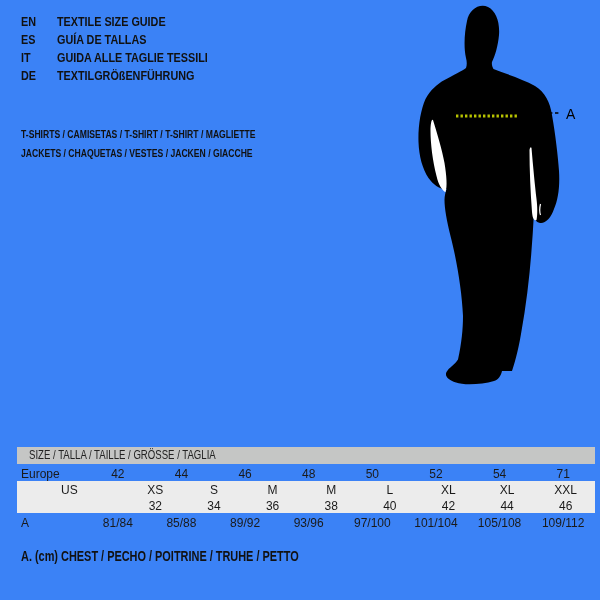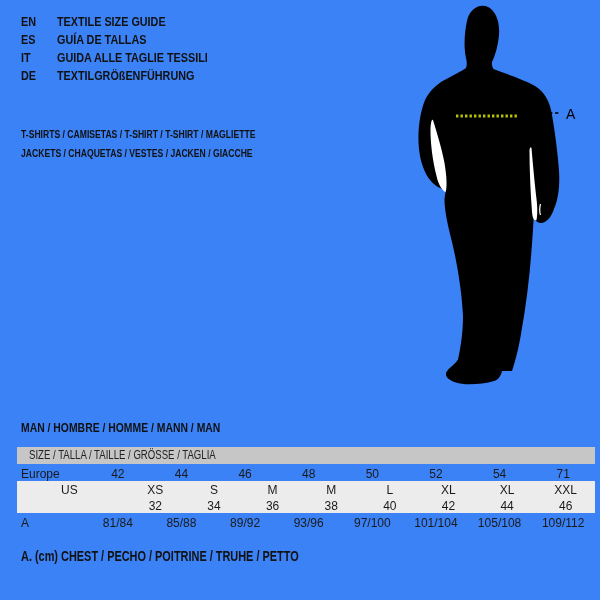--- a/index.html
+++ b/index.html
@@ -108,23 +108,20 @@
       C537.5,207 537.5,215 536.5,220
       C534,221 532.5,218 532,212
       C530.5,192 529.5,170 529.5,150
       C530,147 531,146.5 531.5,148 Z"></path>
     <path fill="none" stroke="#ffffff" stroke-width="1.2" d="M540.5,204 C539.5,208 539.5,212 540.5,215"></path>
     <line x1="456" y1="116" x2="518" y2="116" stroke="#b8c400" stroke-width="3" stroke-dasharray="2.4,2.1"></line>
     <line x1="543" y1="113" x2="561" y2="113" stroke="#000000" stroke-width="1.6" stroke-dasharray="3.4,2.6"></line>
     <text x="566" y="119" font-size="14" fill="#000000" font-family="Liberation Sans, sans-serif">A</text>
   </svg>
 
-  <div class="section-title">
-    <span class="cond80">MAN / HOMBRE / HOMME / MANN / MAN</span>
-  </div>
 
   <div class="size-table">
     <div class="thead">
       <span class="cond80">SIZE / TALLA / TAILLE / GRÖSSE / TAGLIA</span>
     </div>
 
     <div class="trow row-h17">
       <span class="tlabel">Europe</span>
       <span class="tcell">42</span>
       <span class="tcell">44</span>

